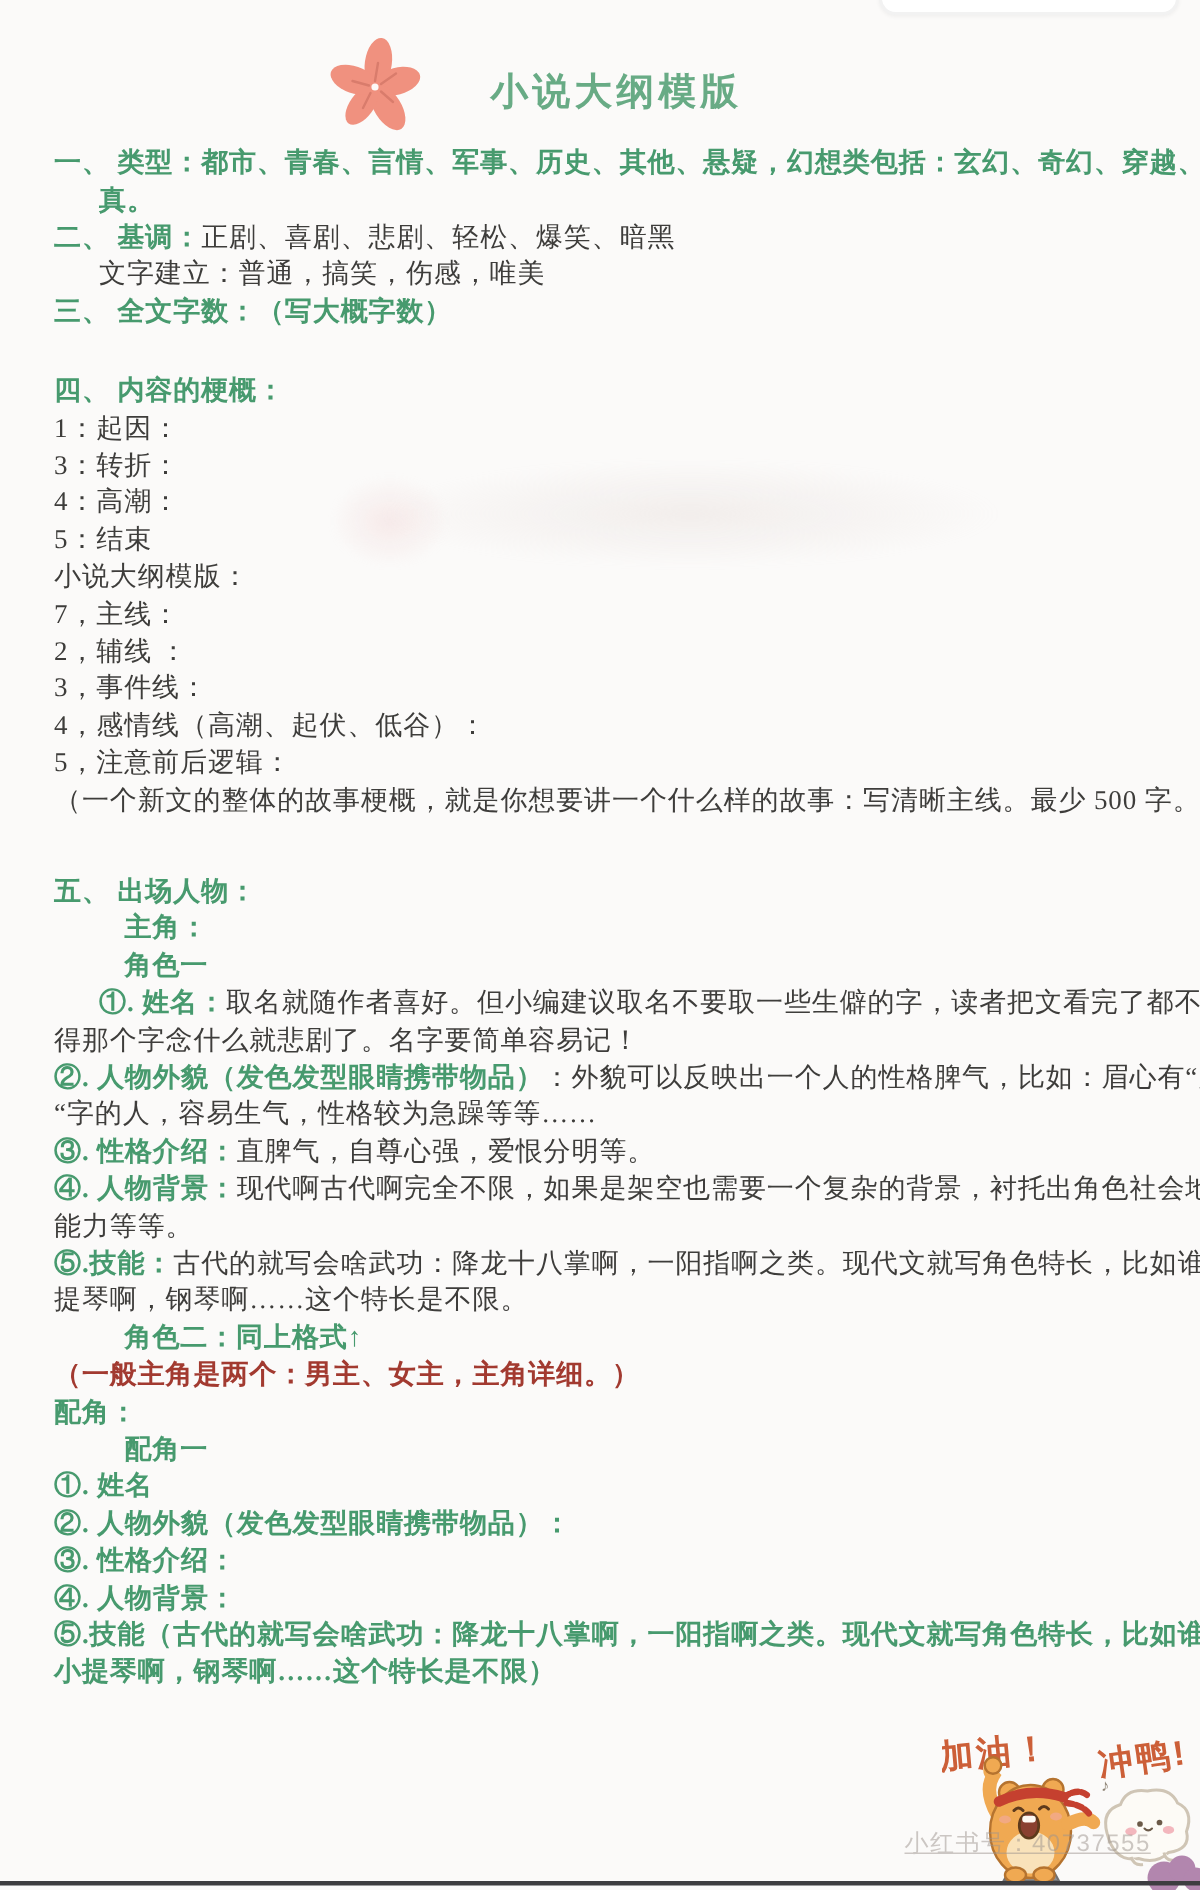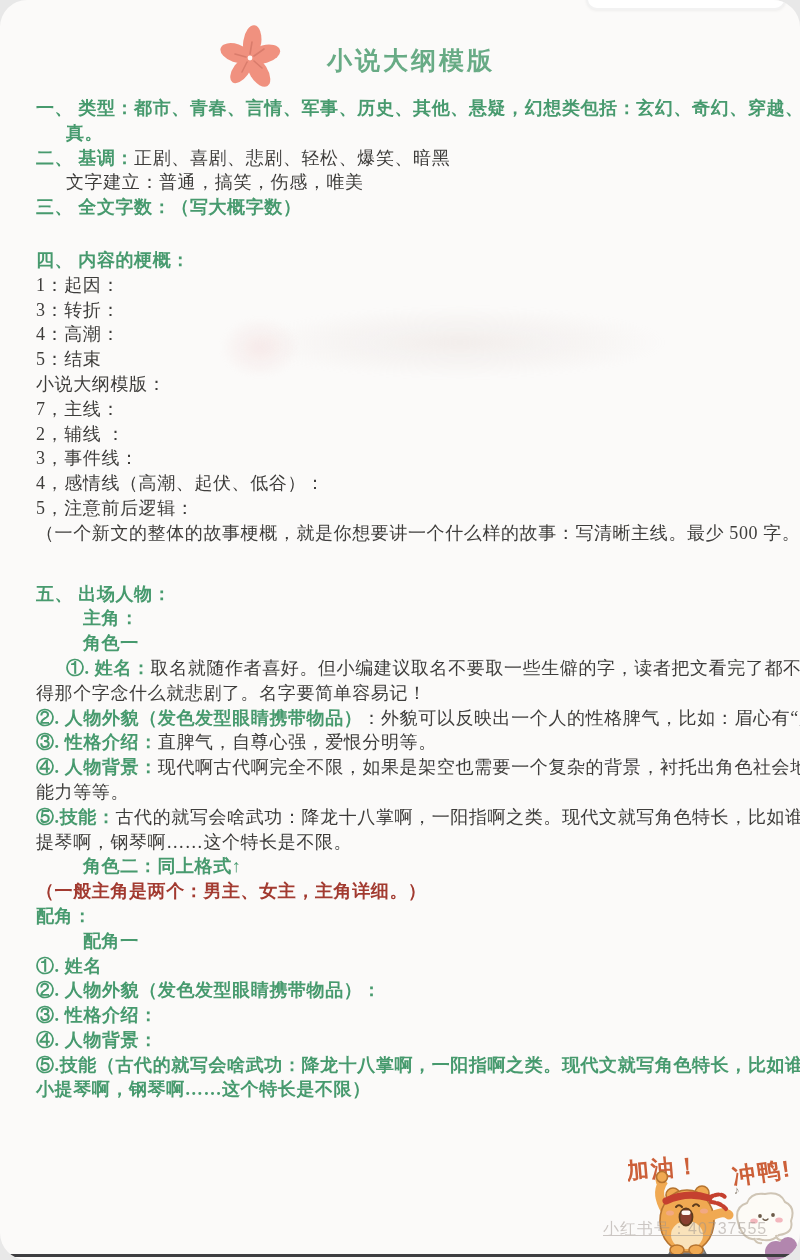--- a/index.html
+++ b/index.html
@@ -4,21 +4,20 @@
 <style>
   * { margin:0; padding:0; box-sizing:border-box; }
   html,body { background:#e8e8e8; }
   .page {
     position:relative;
     width:800px; height:1260px;
     margin:0 auto;
     background:var(--page-bg,#fbfaf9);
     overflow:hidden;
     font-family:"Liberation Serif","DejaVu Serif",serif;
-    border-radius:27px;
   }
   
   .top-artifact {
     position:absolute; left:586px; top:-12px; width:200px; height:22px;
     background:#ffffff; border:2px solid #f2f2f2; border-radius:11px;
     box-shadow:0 1px 3px rgba(0,0,0,0.05);
   }
   
   .flower { position:absolute; left:219px; top:22px; }
   .doc-title {
@@ -124,20 +123,21 @@
       <div class="line ind0"><span class="seg-k">4，感情线（高潮、起伏、低谷）：</span></div>
       <div class="line ind0"><span class="seg-k">5，注意前后逻辑：</span></div>
       <div class="line ind0"><span class="seg-k">（一个新文的整体的故事梗概，就是你想要讲一个什么样的故事：写清晰主线。最少 500 字。）</span></div>
       <div style="height: 36px;"></div>
       <div class="line ind0"><span class="seg-g">五、 出场人物：</span></div>
       <div class="line ind2"><span class="seg-g">主角：</span></div>
       <div class="line ind2"><span class="seg-g">角色一</span></div>
       <div class="line ind1"><span class="seg-g">①. 姓名：</span><span class="seg-k">取名就随作者喜好。但小编建议取名不要取一些生僻的字，读者把文看完了都不认</span></div>
       <div class="line ind0"><span class="seg-k">得那个字念什么就悲剧了。名字要简单容易记！</span></div>
       <div class="line ind0"><span class="seg-g">②. 人物外貌（发色发型眼睛携带物品）</span><span class="seg-k">：外貌可以反映出一个人的性格脾气，比如：眉心有“川</span></div>
+      <div class="line ind0"><span class="seg-k">“字的人，容易生气，性格较为急躁等等……</span></div>
       <div class="line ind0"><span class="seg-g">③. 性格介绍：</span><span class="seg-k">直脾气，自尊心强，爱恨分明等。</span></div>
       <div class="line ind0"><span class="seg-g">④. 人物背景：</span><span class="seg-k">现代啊古代啊完全不限，如果是架空也需要一个复杂的背景，衬托出角色社会地位，</span></div>
       <div class="line ind0"><span class="seg-k">能力等等。</span></div>
       <div class="line ind0"><span class="seg-g">⑤.技能：</span><span class="seg-k">古代的就写会啥武功：降龙十八掌啊，一阳指啊之类。现代文就写角色特长，比如谁会小</span></div>
       <div class="line ind0"><span class="seg-k">提琴啊，钢琴啊……这个特长是不限。</span></div>
       <div class="line ind2"><span class="seg-g">角色二：同上格式↑</span></div>
       <div class="line ind0"><span class="seg-r">（一般主角是两个：男主、女主，主角详细。）</span></div>
       <div class="line ind0"><span class="seg-g">配角：</span></div>
       <div class="line ind2"><span class="seg-g">配角一</span></div>
       <div class="line ind0"><span class="seg-g">①. 姓名</span></div>

